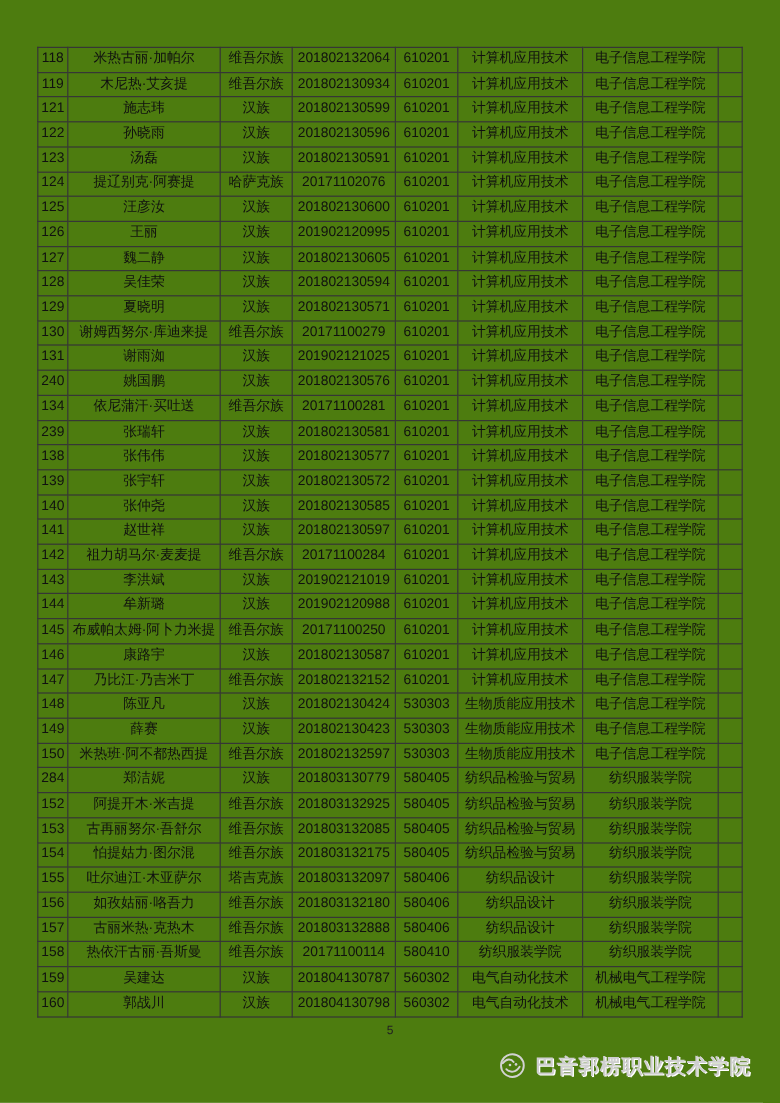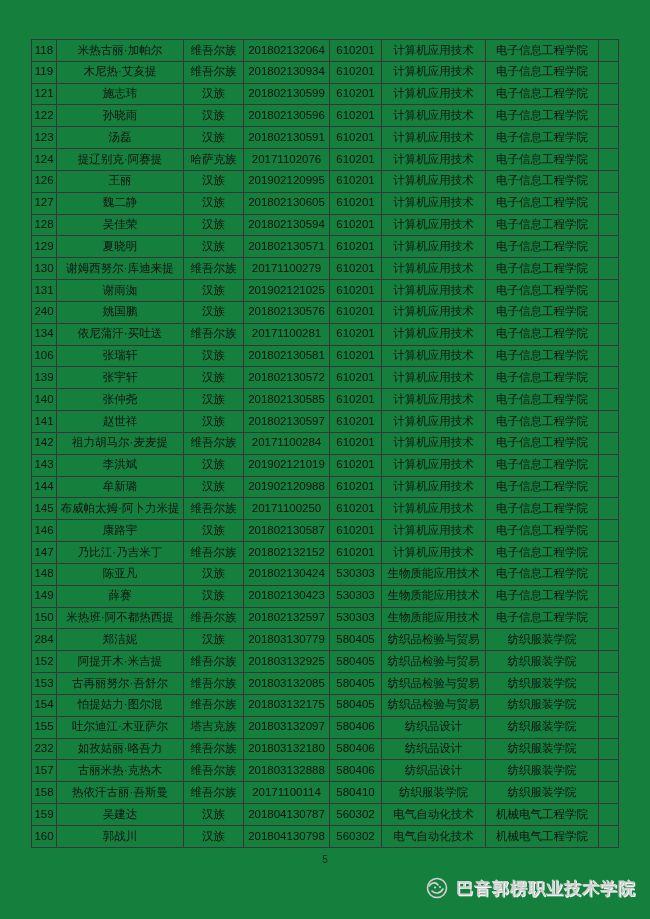--- a/index.html
+++ b/index.html
@@ -4,21 +4,21 @@
 <style>
   html, body { margin: 0; padding: 0; }
   body {
     background: #ffffff;
     font-family: "Liberation Sans", "DejaVu Sans", sans-serif;
   }
   .page {
     position: relative;
     width: 650px;
     height: 919px;
-    background: #15803d;
+    background: #4d7c0f;
     overflow: hidden;
   }
   table.roster {
     position: absolute;
     left: 31px;
     top: 39px;
     width: 587px;
     height: 809px;
     border-collapse: collapse;
     table-layout: fixed;
@@ -39,21 +39,21 @@
     top: 854px;
     left: 0;
     width: 650px;
     text-align: center;
     font-size: 10px;
     color: #222222;
   }
   .watermark {
     position: absolute;
     top: 876px;
-    right: 14px;
+    right: 24px;
     display: flex;
     align-items: center;
     gap: 7px;
   }
   .wm-logo { width: 24px; height: 24px; display: inline-block; }
   .wm-text {
     font-size: 17px;
     font-weight: bold;
     letter-spacing: 1px;
     color: #cfcfcf;
@@ -132,20 +132,30 @@
           <td>124</td>
           <td>提辽别克·阿赛提</td>
           <td>哈萨克族</td>
           <td>20171102076</td>
           <td>610201</td>
           <td>计算机应用技术</td>
           <td>电子信息工程学院</td>
           <td></td>
         </tr>
         <tr>
+          <td>125</td>
+          <td>汪彦汝</td>
+          <td>汉族</td>
+          <td>201802130600</td>
+          <td>610201</td>
+          <td>计算机应用技术</td>
+          <td>电子信息工程学院</td>
+          <td></td>
+        </tr>
+        <tr>
           <td>126</td>
           <td>王丽</td>
           <td>汉族</td>
           <td>201902120995</td>
           <td>610201</td>
           <td>计算机应用技术</td>
           <td>电子信息工程学院</td>
           <td></td>
         </tr>
         <tr>
@@ -212,24 +222,34 @@
           <td>134</td>
           <td>依尼蒲汗·买吐送</td>
           <td>维吾尔族</td>
           <td>20171100281</td>
           <td>610201</td>
           <td>计算机应用技术</td>
           <td>电子信息工程学院</td>
           <td></td>
         </tr>
         <tr>
-          <td>106</td>
+          <td>239</td>
           <td>张瑞轩</td>
           <td>汉族</td>
           <td>201802130581</td>
+          <td>610201</td>
+          <td>计算机应用技术</td>
+          <td>电子信息工程学院</td>
+          <td></td>
+        </tr>
+        <tr>
+          <td>138</td>
+          <td>张伟伟</td>
+          <td>汉族</td>
+          <td>201802130577</td>
           <td>610201</td>
           <td>计算机应用技术</td>
           <td>电子信息工程学院</td>
           <td></td>
         </tr>
         <tr>
           <td>139</td>
           <td>张宇轩</td>
           <td>汉族</td>
           <td>201802130572</td>
@@ -392,21 +412,21 @@
           <td>155</td>
           <td>吐尔迪江·木亚萨尔</td>
           <td>塔吉克族</td>
           <td>201803132097</td>
           <td>580406</td>
           <td>纺织品设计</td>
           <td>纺织服装学院</td>
           <td></td>
         </tr>
         <tr>
-          <td>232</td>
+          <td>156</td>
           <td>如孜姑丽·咯吾力</td>
           <td>维吾尔族</td>
           <td>201803132180</td>
           <td>580406</td>
           <td>纺织品设计</td>
           <td>纺织服装学院</td>
           <td></td>
         </tr>
         <tr>
           <td>157</td>

